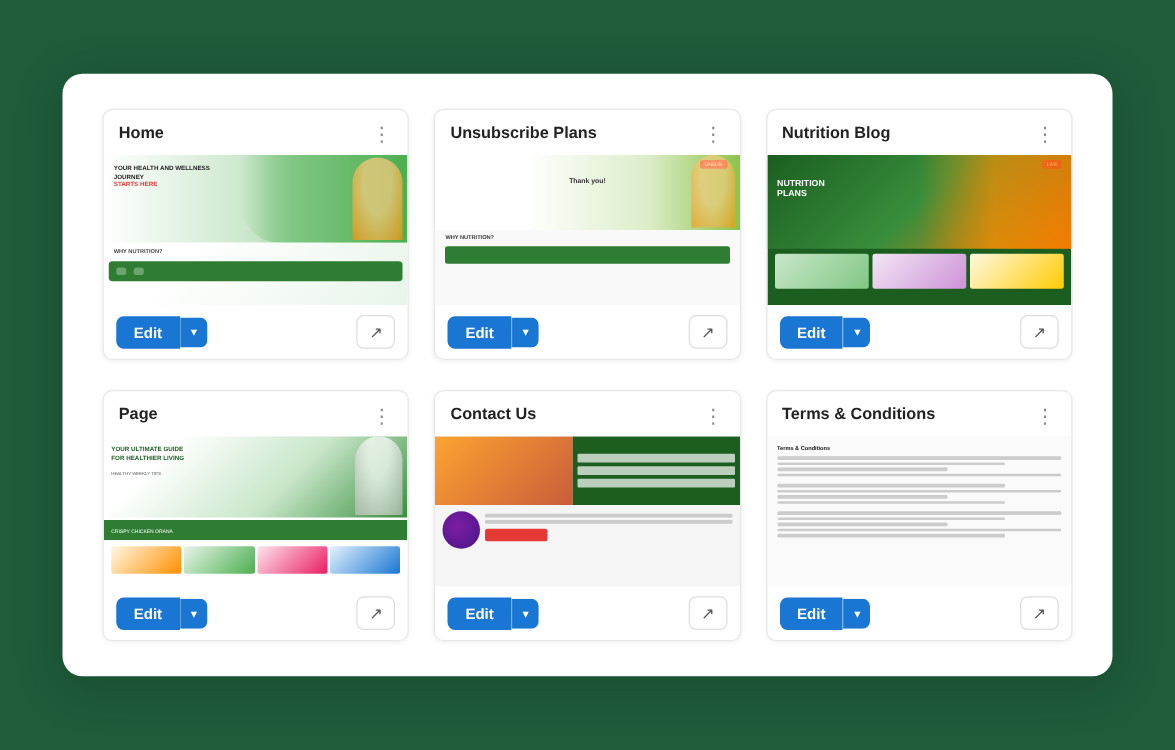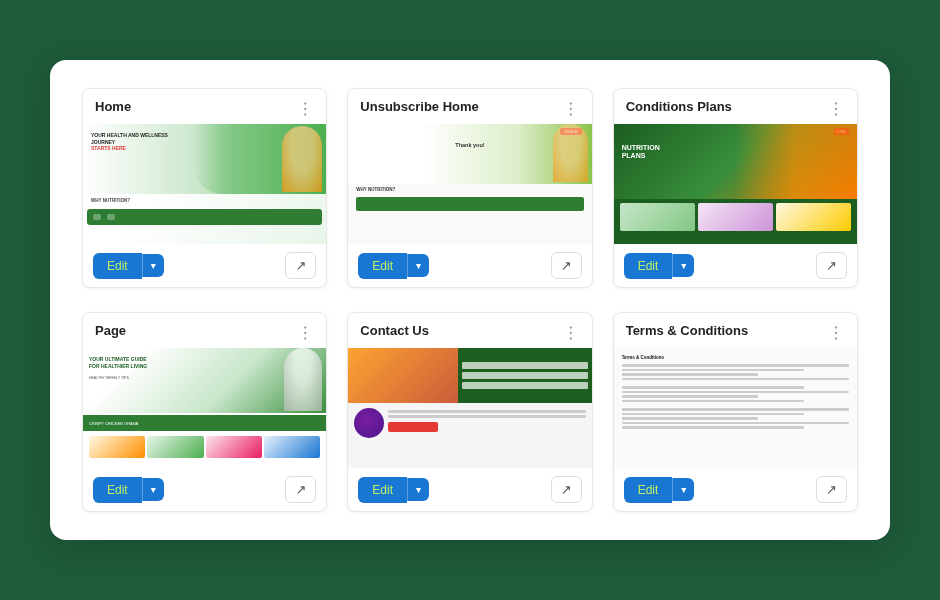--- a/index.html
+++ b/index.html
@@ -415,26 +415,26 @@
     }
 
     .edit-btn-group {
       display: flex;
       align-items: center;
       gap: 0;
     }
 
     .edit-btn-main {
       background: #1976d2;
-      color: #bef264;
+      color: #ffffff;
       border: none;
       border-radius: 6px 0 0 6px;
       padding: 6px 14px;
       font-size: 12px;
-      font-weight: 400;
+      font-weight: 700;
       cursor: pointer;
     }
 
     .edit-btn-dropdown {
       background: #1976d2;
       color: white;
       border: none;
       border-left: 1px solid rgba(255,255,255,0.3);
       border-radius: 0 6px 6px 0;
       padding: 6px 8px;
@@ -497,21 +497,21 @@
           </button>
         </div>
         <button class="external-btn">
           <span class="external-link"></span>
         </button>
       </div>
     </div>
 
     <div class="page-card">
       <div class="page-card-header">
-        <span class="page-title">Unsubscribe Home</span>
+        <span class="page-title">Unsubscribe Plans</span>
         <span class="more-icon">⋮</span>
       </div>
       <div class="page-thumbnail thumb-unsub">
         <div class="hero">
           <div class="unsub-badge">UNSUB</div>
           <div class="thankyou">Thank you!</div>
           <div class="unsub-person"></div>
         </div>
         <div class="sub-why">WHY NUTRITION?</div>
         <div class="green-btn"></div>
@@ -524,21 +524,21 @@
           </button>
         </div>
         <button class="external-btn">
           <span class="external-link"></span>
         </button>
       </div>
     </div>
 
     <div class="page-card">
       <div class="page-card-header">
-        <span class="page-title">Conditions Plans</span>
+        <span class="page-title">Nutrition Blog</span>
         <span class="more-icon">⋮</span>
       </div>
       <div class="page-thumbnail thumb-nutrition">
         <div class="hero">
           <div class="nutri-badge">LIVE</div>
           <div class="nutri-title">NUTRITION<br>PLANS</div>
           <div class="nutri-img"></div>
         </div>
         <div class="nutri-grid">
           <div class="nutri-card"></div>

